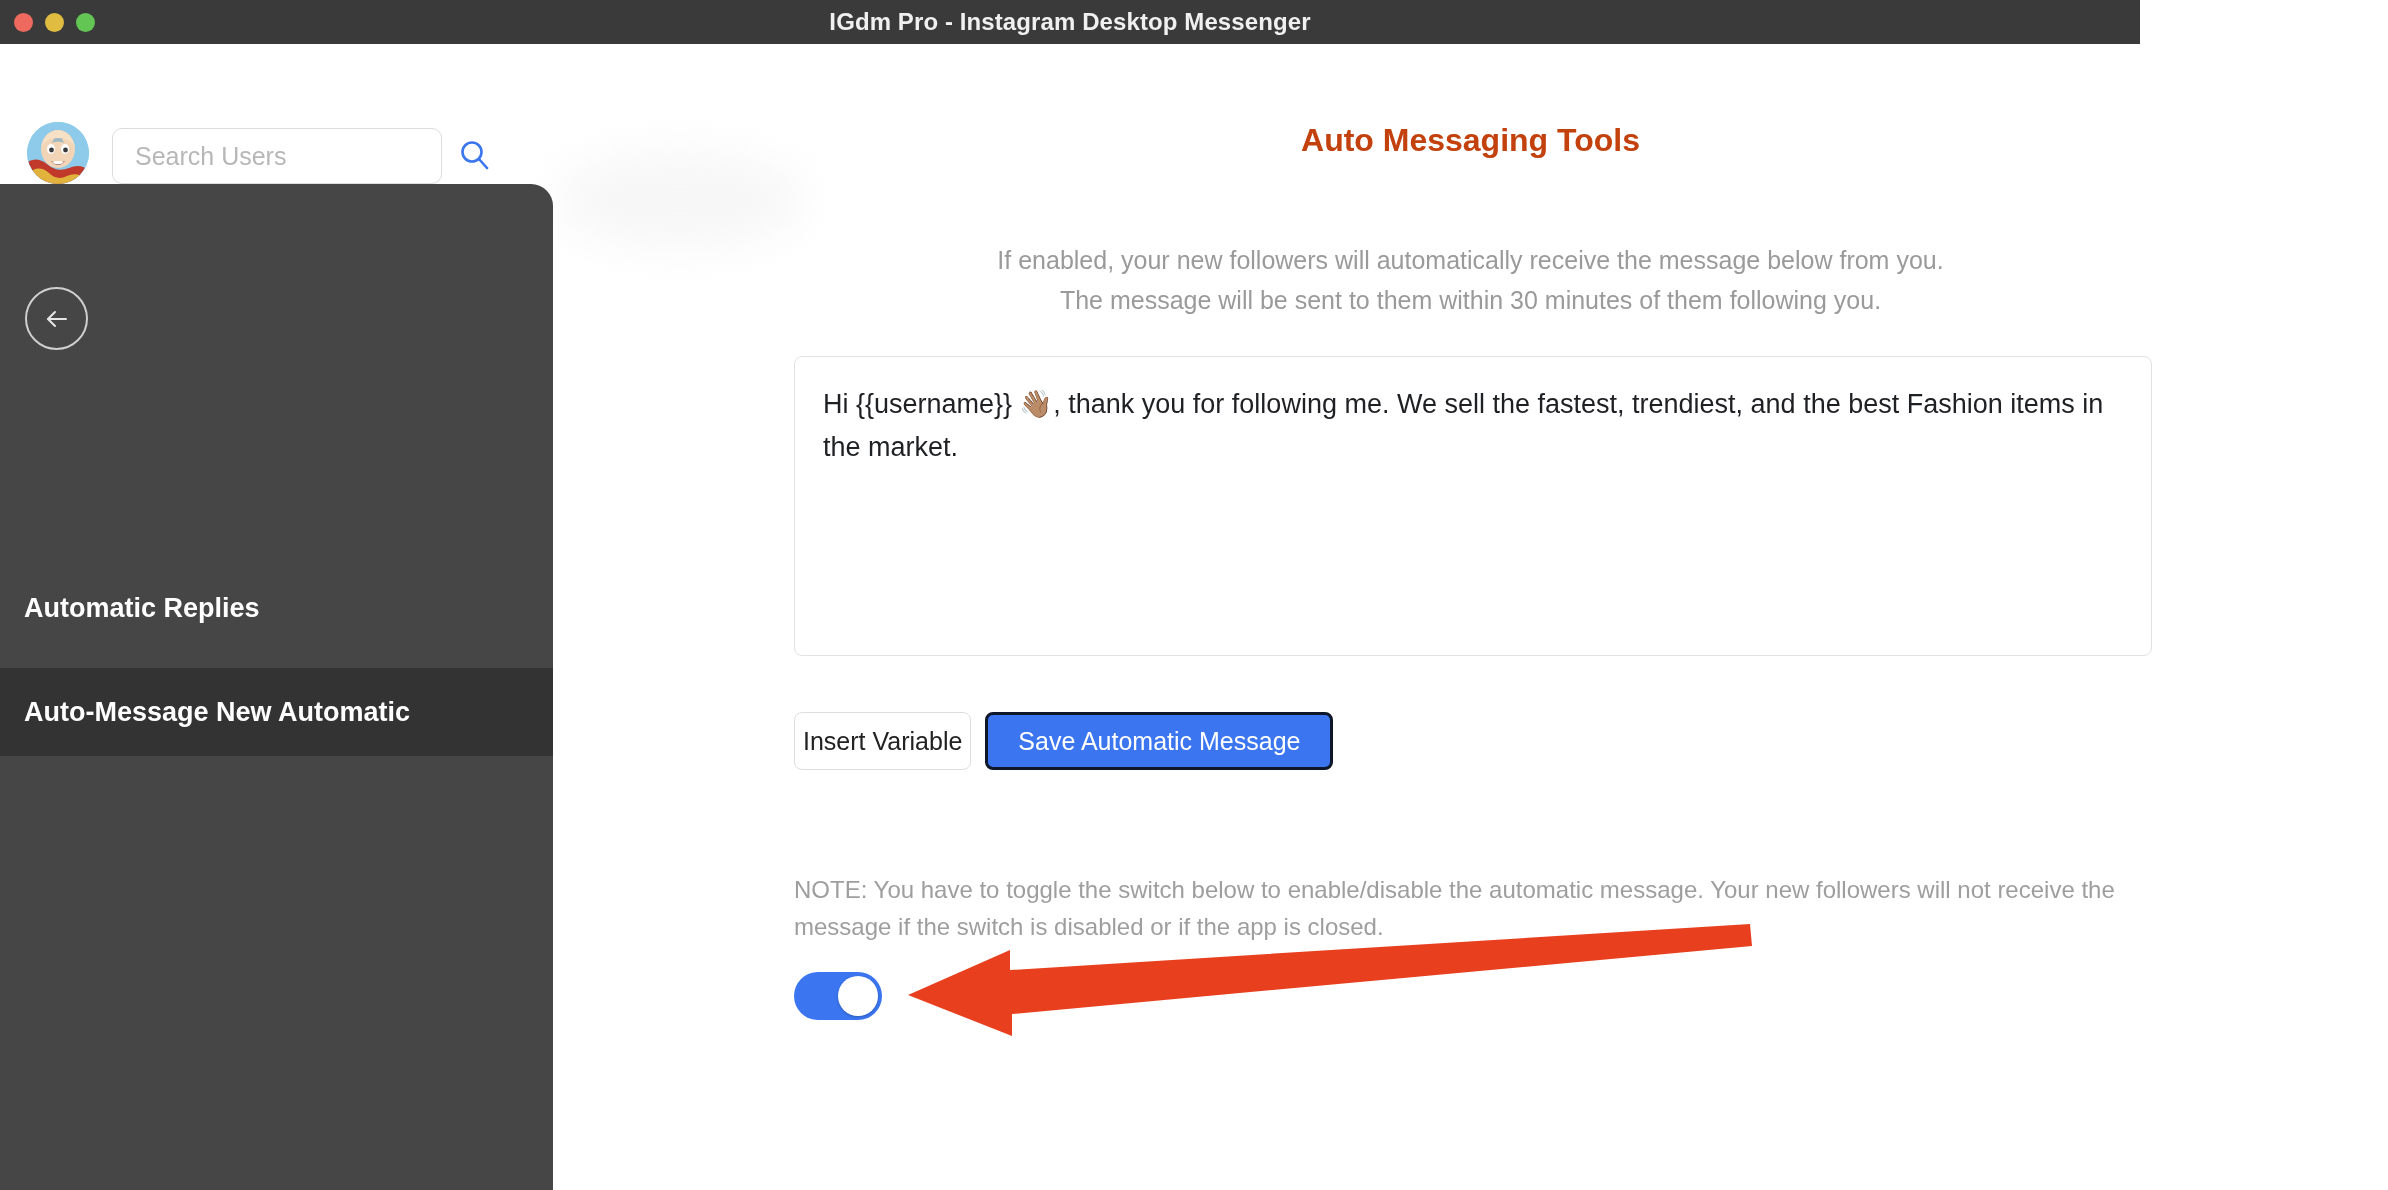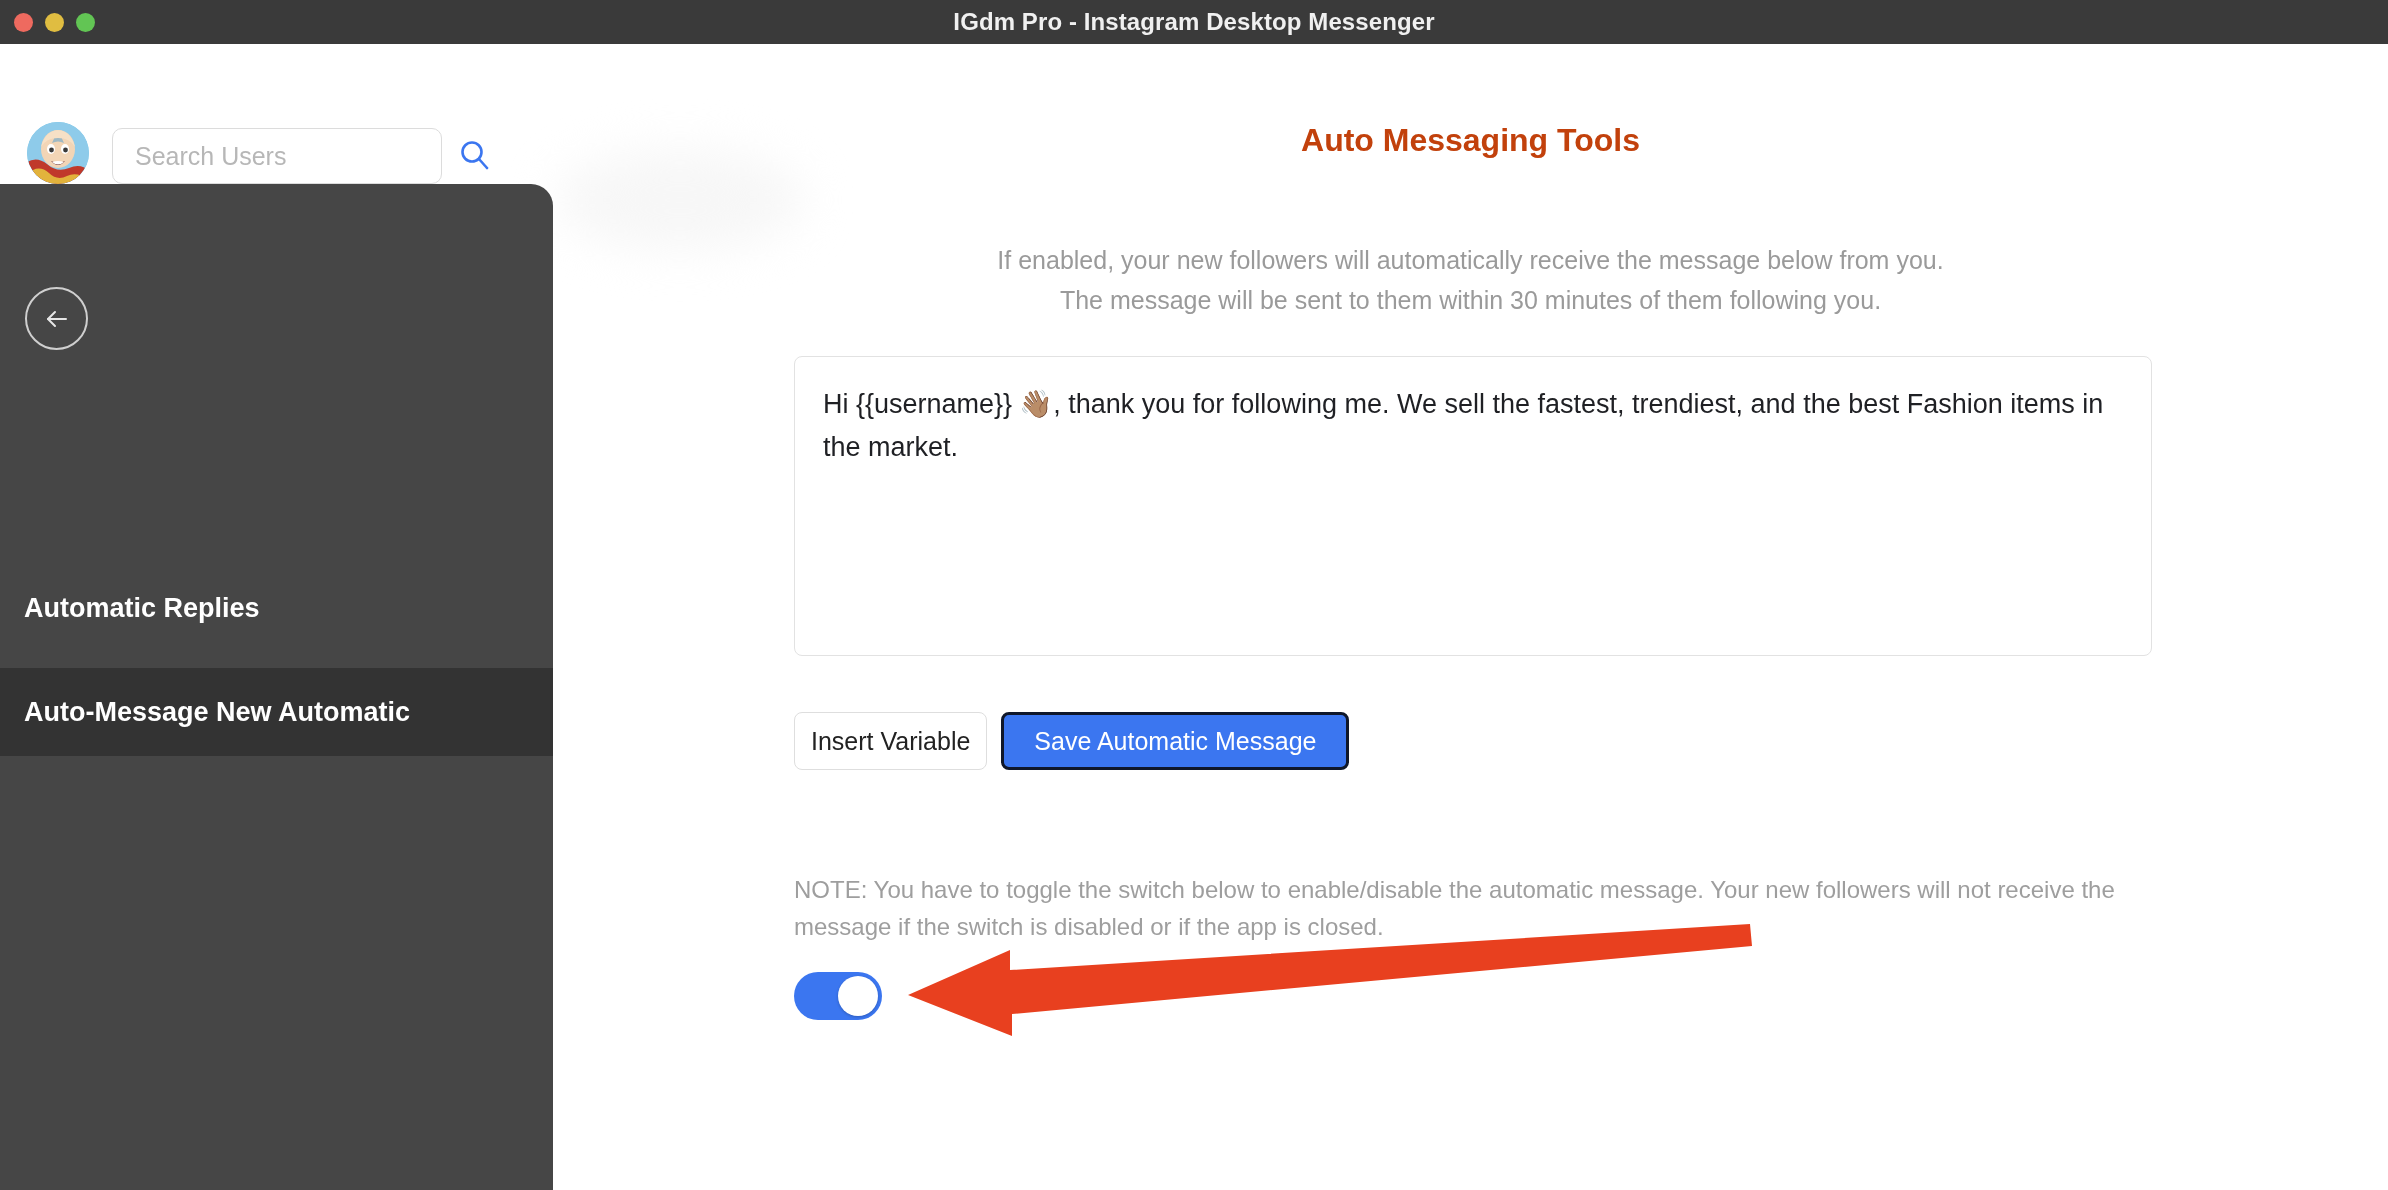--- a/index.html
+++ b/index.html
@@ -16,21 +16,21 @@
     width: 2388px;
     height: 1190px;
     overflow: hidden;
     background: #ffffff;
   }
 
   
   .titlebar {
     position: absolute;
     left: 0; top: 0;
-    width: 2388px;
+    width: 2140px;
     height: 44px;
     background: #3a3a3a;
     display: flex;
     align-items: center;
     justify-content: center;
   }
   .traffic-lights {
     position: absolute;
     left: 14px;
     top: 0;
@@ -215,21 +215,21 @@
     align-items: center;
     gap: 14px;
   }
   .btn {
     font-family: "Liberation Sans", sans-serif;
     font-size: 25px;
     border-radius: 8px;
     cursor: pointer;
     box-sizing: border-box;
     height: 58px;
-    padding: 0 16px;
+    padding: 0 8px;
     display: inline-flex;
     align-items: center;
     justify-content: center;
   }
   .btn-secondary {
     background: #ffffff;
     border: 1px solid #dedede;
     color: #222222;
   }
   .btn-primary {

